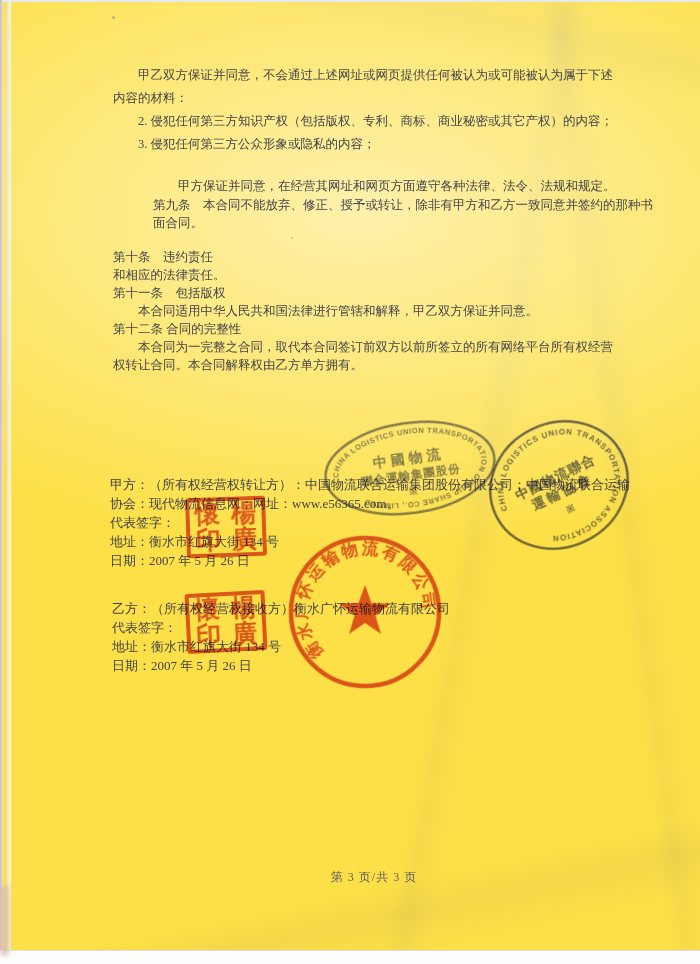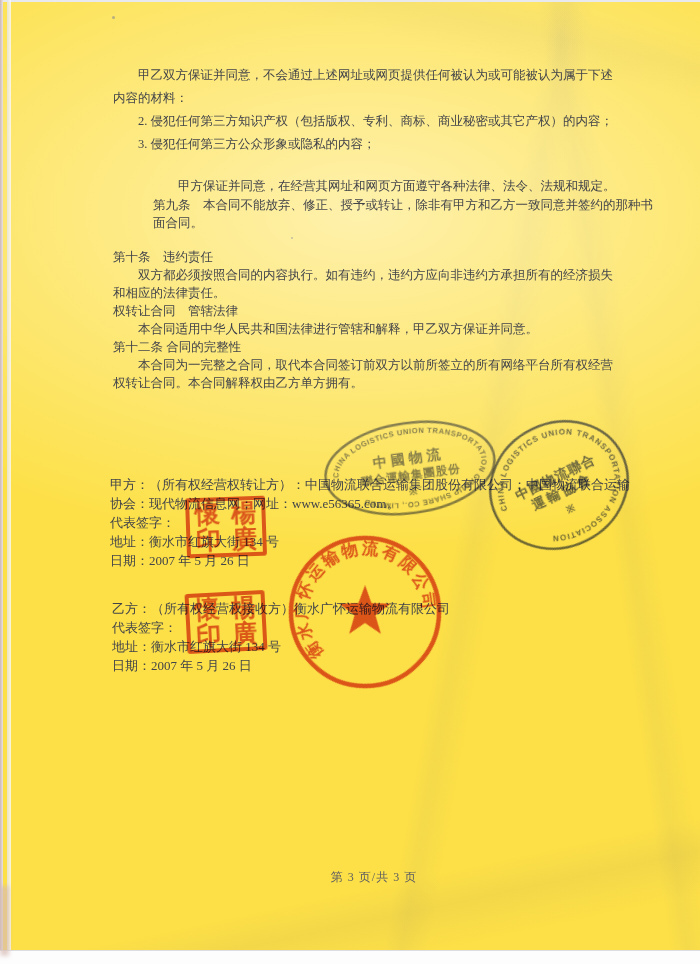--- a/index.html
+++ b/index.html
@@ -69,23 +69,22 @@
   </div>
 
   <div class="blk b-sec9">
     <div class="ln ind">甲方保证并同意，在经营其网址和网页方面遵守各种法律、法令、法规和规定。</div>
     <div class="ln">第九条　本合同不能放弃、修正、授予或转让，除非有甲方和乙方一致同意并签约的那种书</div>
     <div class="ln">面合同。</div>
   </div>
 
   <div class="blk b-sec10">
     <div class="ln">第十条　违约责任</div>
-    <div class="ln ind">双方都必须按照合同的内容执行。如有违约，违约方应向非违约方承担所有的经济损失</div>
     <div class="ln">和相应的法律责任。</div>
-    <div class="ln">权转让合同　管辖法律</div>
+    <div class="ln">第十一条　包括版权</div>
     <div class="ln ind">本合同适用中华人民共和国法律进行管辖和解释，甲乙双方保证并同意。</div>
     <div class="ln">第十二条 合同的完整性</div>
     <div class="ln ind">本合同为一完整之合同，取代本合同签订前双方以前所签立的所有网络平台所有权经营</div>
     <div class="ln">权转让合同。本合同解释权由乙方单方拥有。</div>
   </div>
 
   <div class="blk b-party b-party-a">
     <div class="ln">甲方：（所有权经营权转让方）：中国物流联合运输集团股份有限公司；中国物流联合运输</div>
     <div class="ln">协会：现代物流信息网；网址：www.e56365.com。</div>
     <div class="ln">代表签字：</div>

